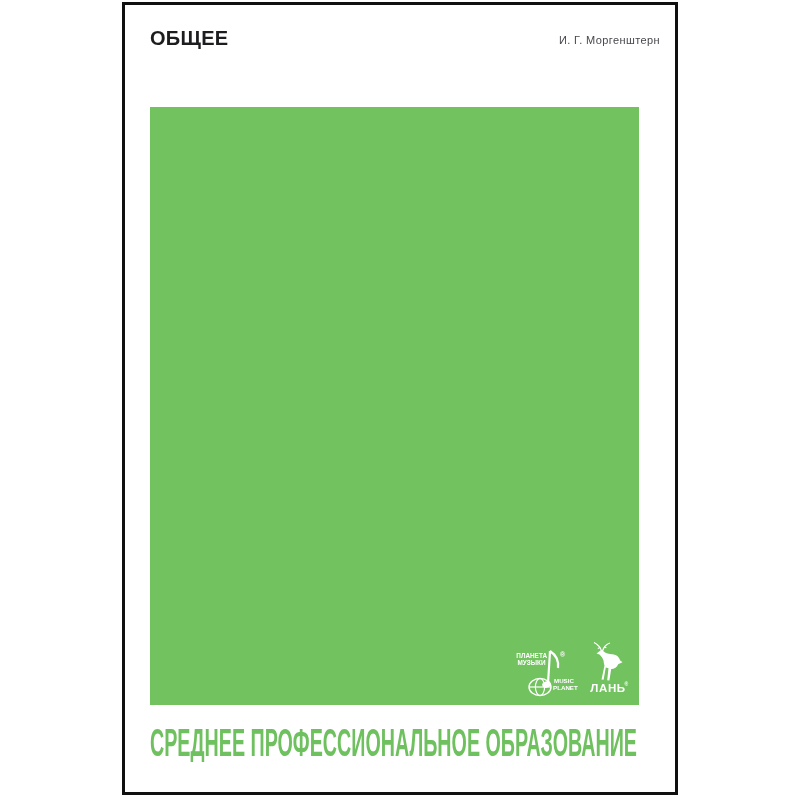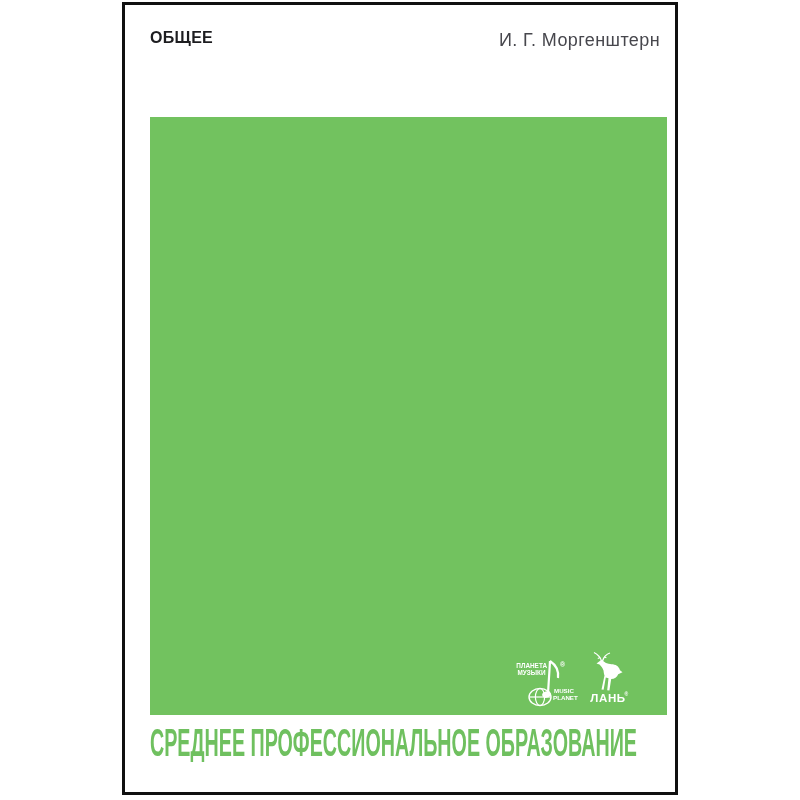--- a/index.html
+++ b/index.html
@@ -6,32 +6,31 @@
   body{
     width:800px;height:800px;position:relative;background:#ffffff;
     font-family:"Liberation Sans", sans-serif;overflow:hidden;
   }
   .cover-card{
     position:absolute;left:122px;top:2px;width:556px;height:793px;
     box-sizing:border-box;border:3px solid var(--border);background:#ffffff;
   }
   .title-block{
     position:absolute;left:25px;top:23px;
-    font-weight:bold;font-size:16px;line-height:20px;
+    font-weight:bold;font-size:20px;line-height:20px;
     letter-spacing:0.3px;color:var(--title_text);
   }
   .author{
     position:absolute;right:15px;top:26px;
-    font-size:18px;line-height:18px;letter-spacing:0.4px;
+    font-size:11px;line-height:18px;letter-spacing:0.4px;
     color:var(--author_text);
   }
   .green-panel{
-    position:absolute;left:25px;top:112px;width:489px;height:598px;
+    position:absolute;left:25px;top:102px;width:489px;height:598px;
     background:var(--cover_green);
-    padding-left:28px;
   }
   .logo{position:absolute;}
   .logo-planeta{left:366px;top:535px;width:70px;height:58px;}
   .logo-lan{left:438px;top:534px;width:44px;height:53px;}
   .wfill{fill:var(--logo_white);}
   .wstroke{stroke:var(--logo_white);fill:none;}
   .logo-text{
     font-family:"Liberation Sans", sans-serif;font-weight:bold;
     fill:var(--logo_white);
   }

